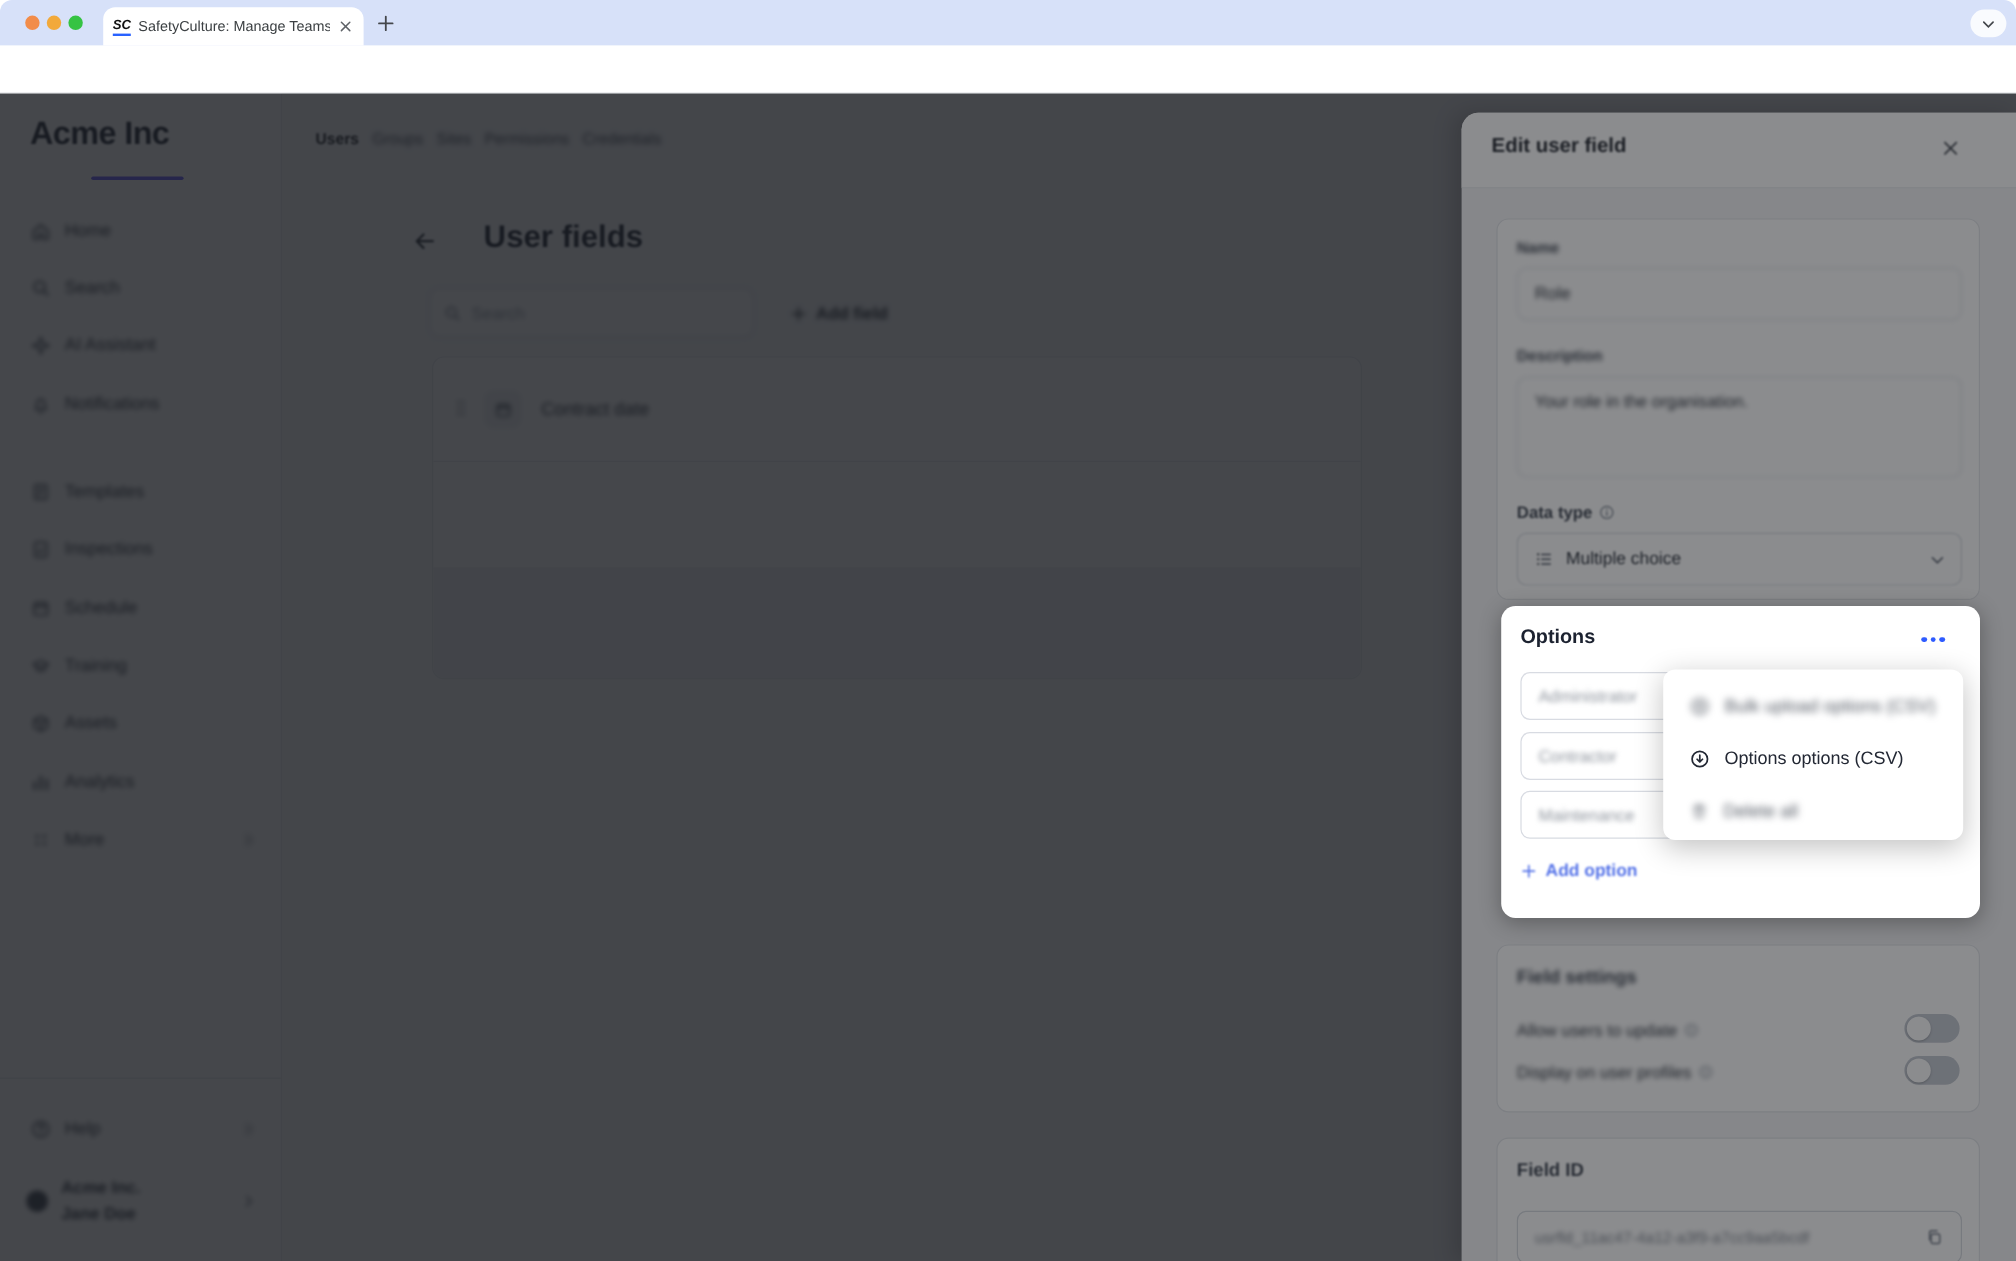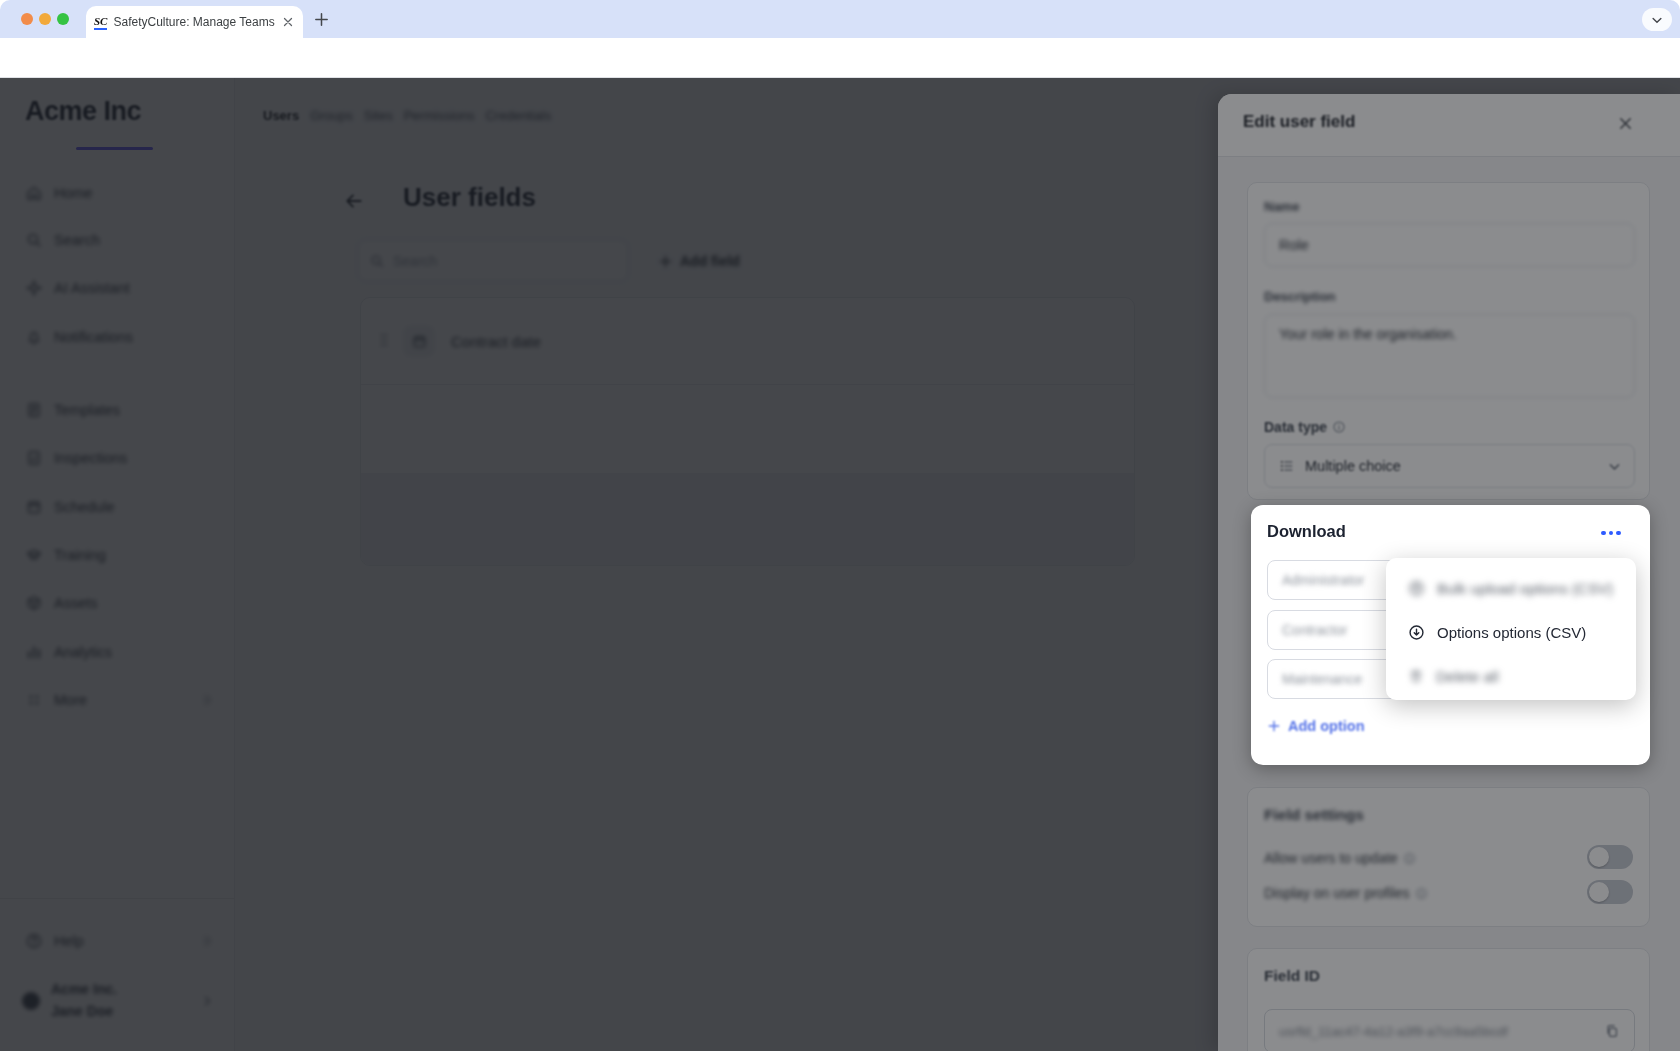--- a/index.html
+++ b/index.html
@@ -17,21 +17,21 @@
   .bl3 { filter: blur(3px); }
   .bl25 { filter: blur(2.4px); }
 
   
   .tabstrip { left:0; top:0; width:1680px; height:38px; background:#d7e1f9; }
   .tlight { width:12px; height:12px; border-radius:50%; }
   .tab { left:86px; top:6px; width:217px; height:32px; background:#fff; border-radius:10px 10px 0 0;
          display:flex; align-items:center; padding:0 8px; gap:6px; }
   .tab-title { font-size:12px; color:#3c4043; white-space:nowrap; overflow:hidden; flex:1; }
   .favicon { font-size:11px; font-weight:bold; font-style:italic; color:#111;
-             border-bottom:2px solid #2962ff; line-height:13px;font-family:Liberation Serif, serif; }
+             border-bottom:2px solid #2962ff; line-height:13px; }
   .toolbar { left:0; top:38px; width:1680px; height:40px; background:#fff; border-bottom:1px solid #dfe1e5; }
   .omnibox { left:114px; top:44px; width:1386px; height:29px; background:#f0f2f6; border-radius:15px;
              display:flex; align-items:center; padding:0 10px; color:#202124; }
   .url { font-size:12px; color:#202124; white-space:nowrap; flex:1; margin-left:8px; }
   .chrome-ic { color:#5f6368; }
 
   
   .app-bg { left:0; top:78px; width:1680px; height:973px; background:#f7f8fa; }
   .sidebar { left:0; top:78px; width:235px; height:973px; background:#ffffff; border-right:1px solid #ececef; }
   .logo { left:25px; top:18px; font-size:27px; font-weight:bold; color:#1d2330; letter-spacing:-0.5px; }
@@ -435,21 +435,21 @@
             <rect x="6" y="6" width="8" height="9" rx="1.5"></rect>
             <path d="M4.5 12V4.8A1.8 1.8 0 0 1 6.3 3H12"></path>
           </svg>
       </div>
     </div>
   </div>
 
   <div class="abs dim"></div>
 
   <div class="abs options-card">
-    <span class="opt-title">Download</span>
+    <span class="opt-title">Options</span>
     <span class="opt-kebab">
         <i></i>
         <i></i>
         <i></i>
       </span>
     <div class="opt-input" style="top:55px;">
         <span class="bl25">Administrator</span>
       </div>
     <div class="opt-input" style="top:105px;">
         <span class="bl25">Contractor</span>

